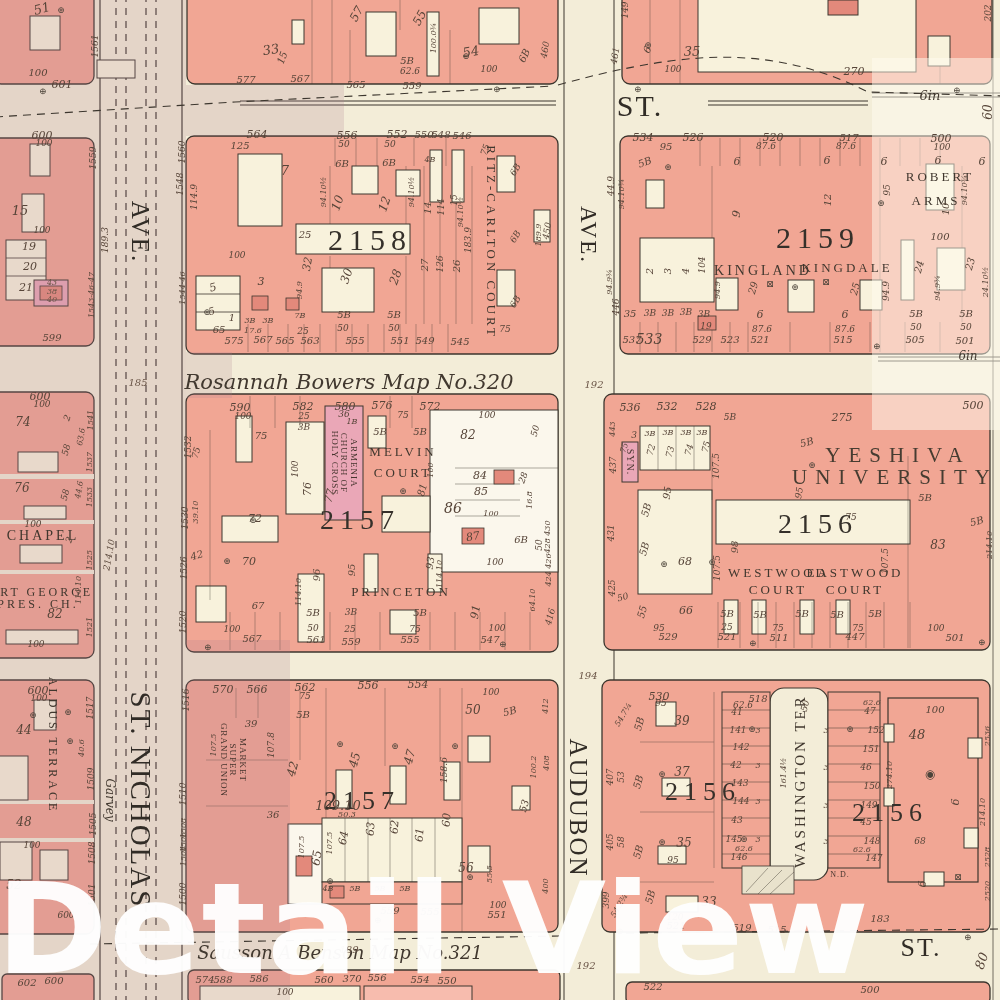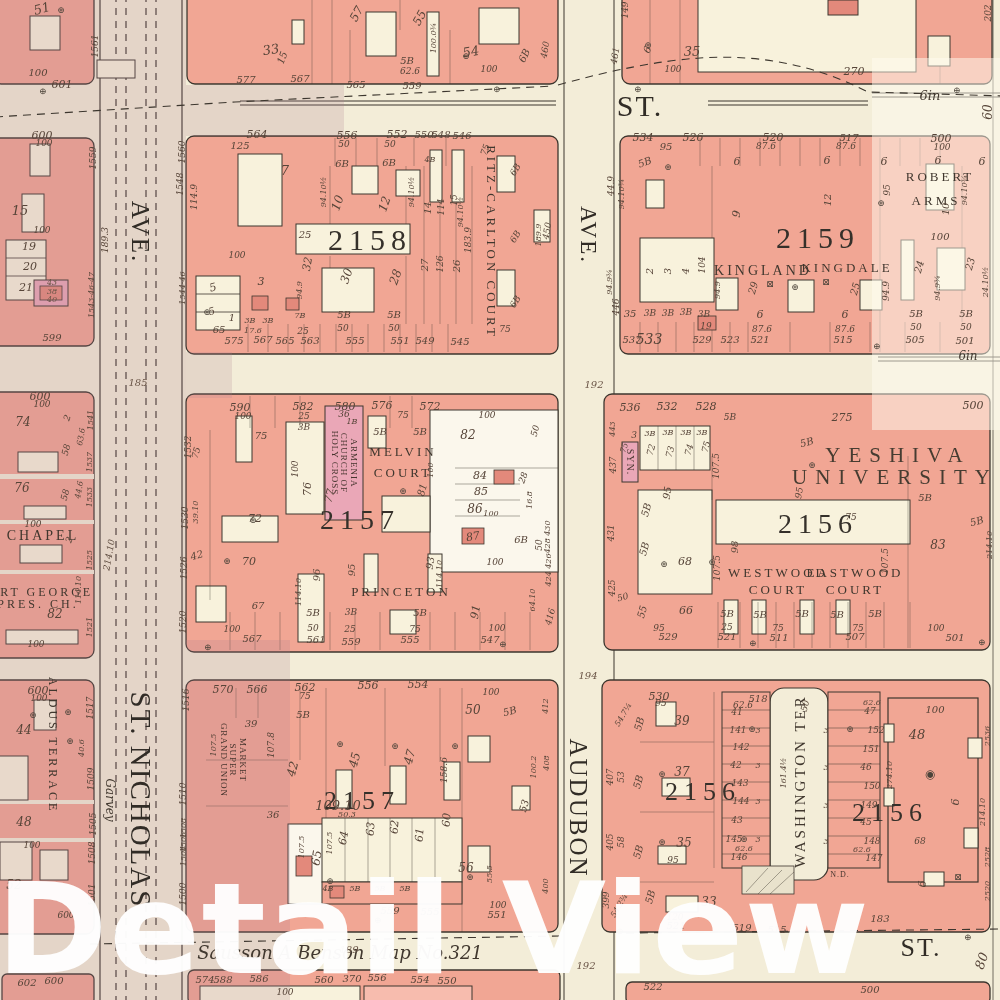--- a/index.html
+++ b/index.html
@@ -225,20 +225,21 @@
 
 <div id="labels">
       <span class="lb street" style="left: 640px; top: 106px; font-size: 30px; transform: translate(-50%, -50%) rotate(0deg);">ST.</span>
       <span class="lb street" style="left: 921px; top: 948px; font-size: 26px; transform: translate(-50%, -50%) rotate(0deg);">ST.</span>
       <span class="lb street" style="left: 140px; top: 232px; font-size: 25px; transform: translate(-50%, -50%) rotate(90deg);">AVE.</span>
       <span class="lb street" style="left: 140px; top: 800px; font-size: 29px; transform: translate(-50%, -50%) rotate(90deg);">ST. NICHOLAS</span>
       <span class="lb street" style="left: 588px; top: 235px; font-size: 23px; transform: translate(-50%, -50%) rotate(90deg);">AVE.</span>
       <span class="lb street" style="left: 578px; top: 808px; font-size: 25px; transform: translate(-50%, -50%) rotate(90deg);">AUDUBON</span>
       <span class="lb name" style="left: 800px; top: 781px; font-size: 15px; transform: translate(-50%, -50%) rotate(-90deg);">WASHINGTON TER</span>
       <span class="lb script" style="left: 110px; top: 800px; font-size: 12px; transform: translate(-50%, -50%) rotate(90deg);">Garvey</span>
+      <span class="lb script" style="left: 349px; top: 382px; font-size: 21px; transform: translate(-50%, -50%) rotate(0deg);">Rosannah Bowers Map No.320</span>
       <span class="lb script" style="left: 340px; top: 953px; font-size: 18px; transform: translate(-50%, -50%) rotate(0deg);">Sausson A Benson Map No.321</span>
       <span class="lb blocknum" style="left: 370px; top: 240px; font-size: 30px; transform: translate(-50%, -50%) rotate(0deg);">2158</span>
       <span class="lb blocknum" style="left: 818px; top: 238px; font-size: 30px; transform: translate(-50%, -50%) rotate(0deg);">2159</span>
       <span class="lb blocknum" style="left: 360px; top: 520px; font-size: 28px; transform: translate(-50%, -50%) rotate(0deg);">2157</span>
       <span class="lb blocknum" style="left: 818px; top: 524px; font-size: 28px; transform: translate(-50%, -50%) rotate(0deg);">2156</span>
       <span class="lb blocknum" style="left: 362px; top: 801px; font-size: 26px; transform: translate(-50%, -50%) rotate(0deg);">2157</span>
       <span class="lb blocknum" style="left: 703px; top: 792px; font-size: 26px; transform: translate(-50%, -50%) rotate(0deg);">2156</span>
       <span class="lb blocknum" style="left: 890px; top: 813px; font-size: 26px; transform: translate(-50%, -50%) rotate(0deg);">2156</span>
       <span class="lb name" style="left: 491px; top: 242px; font-size: 13px; transform: translate(-50%, -50%) rotate(90deg);">RITZ-CARLTON COURT</span>
       <span class="lb name" style="left: 763px; top: 271px; font-size: 14px; transform: translate(-50%, -50%) rotate(0deg);">KINGLAND</span>
@@ -490,21 +491,21 @@
       <span class="lb num" style="left: 232px; top: 630px; font-size: 9px; transform: translate(-50%, -50%) rotate(0deg);">100</span>
       <span class="lb num" style="left: 317px; top: 575px; font-size: 10px; transform: translate(-50%, -50%) rotate(-90deg);">96</span>
       <span class="lb num" style="left: 299px; top: 592px; font-size: 8px; transform: translate(-50%, -50%) rotate(-90deg);">114.10</span>
       <span class="lb num" style="left: 352px; top: 570px; font-size: 10px; transform: translate(-50%, -50%) rotate(-90deg);">95</span>
       <span class="lb num" style="left: 423px; top: 490px; font-size: 10px; transform: translate(-50%, -50%) rotate(-75deg);">81</span>
       <span class="lb num" style="left: 431px; top: 470px; font-size: 8px; transform: translate(-50%, -50%) rotate(-90deg);">100</span>
       <span class="lb num" style="left: 431px; top: 563px; font-size: 10px; transform: translate(-50%, -50%) rotate(-80deg);">93</span>
       <span class="lb num" style="left: 440px; top: 574px; font-size: 8px; transform: translate(-50%, -50%) rotate(-90deg);">114.10</span>
       <span class="lb num" style="left: 480px; top: 476px; font-size: 11px; transform: translate(-50%, -50%) rotate(0deg);">84</span>
       <span class="lb num" style="left: 481px; top: 492px; font-size: 11px; transform: translate(-50%, -50%) rotate(0deg);">85</span>
-      <span class="lb num" style="left: 475px; top: 509px; font-size: 12px; transform: translate(-50%, -50%) rotate(0deg);">86</span>
+      <span class="lb num" style="left: 453px; top: 509px; font-size: 14px; transform: translate(-50%, -50%) rotate(0deg);">86</span>
       <span class="lb num" style="left: 491px; top: 514px; font-size: 8px; transform: translate(-50%, -50%) rotate(0deg);">100</span>
       <span class="lb num" style="left: 473px; top: 537px; font-size: 11px; transform: translate(-50%, -50%) rotate(-10deg);">87</span>
       <span class="lb num" style="left: 524px; top: 478px; font-size: 9px; transform: translate(-50%, -50%) rotate(-70deg);">28</span>
       <span class="lb num" style="left: 530px; top: 500px; font-size: 8px; transform: translate(-50%, -50%) rotate(-90deg);">16.8</span>
       <span class="lb num" style="left: 521px; top: 540px; font-size: 10px; transform: translate(-50%, -50%) rotate(0deg);">6B</span>
       <span class="lb num" style="left: 540px; top: 545px; font-size: 9px; transform: translate(-50%, -50%) rotate(-90deg);">50</span>
       <span class="lb num" style="left: 495px; top: 563px; font-size: 9px; transform: translate(-50%, -50%) rotate(0deg);">100</span>
       <span class="lb num" style="left: 548px; top: 537px; font-size: 8px; transform: translate(-50%, -50%) rotate(-90deg);">428 430</span>
       <span class="lb num" style="left: 549px; top: 570px; font-size: 8px; transform: translate(-50%, -50%) rotate(-90deg);">424 426</span>
       <span class="lb num" style="left: 551px; top: 617px; font-size: 9px; transform: translate(-50%, -50%) rotate(-75deg);">416</span>
@@ -561,21 +562,21 @@
       <span class="lb num" style="left: 760px; top: 615px; font-size: 10px; transform: translate(-50%, -50%) rotate(0deg);">5B</span>
       <span class="lb num" style="left: 802px; top: 614px; font-size: 10px; transform: translate(-50%, -50%) rotate(0deg);">5B</span>
       <span class="lb num" style="left: 837px; top: 615px; font-size: 10px; transform: translate(-50%, -50%) rotate(0deg);">5B</span>
       <span class="lb num" style="left: 875px; top: 614px; font-size: 10px; transform: translate(-50%, -50%) rotate(0deg);">5B</span>
       <span class="lb num" style="left: 727px; top: 628px; font-size: 9px; transform: translate(-50%, -50%) rotate(0deg);">25</span>
       <span class="lb num" style="left: 778px; top: 629px; font-size: 9px; transform: translate(-50%, -50%) rotate(0deg);">75</span>
       <span class="lb num" style="left: 858px; top: 629px; font-size: 9px; transform: translate(-50%, -50%) rotate(0deg);">75</span>
       <span class="lb num" style="left: 668px; top: 637px; font-size: 10px; transform: translate(-50%, -50%) rotate(0deg);">529</span>
       <span class="lb num" style="left: 727px; top: 637px; font-size: 10px; transform: translate(-50%, -50%) rotate(0deg);">521</span>
       <span class="lb num" style="left: 779px; top: 638px; font-size: 10px; transform: translate(-50%, -50%) rotate(0deg);">511</span>
-      <span class="lb num" style="left: 855px; top: 637px; font-size: 10px; transform: translate(-50%, -50%) rotate(0deg);">507</span>
+      <span class="lb num" style="left: 855px; top: 637px; font-size: 10px; transform: translate(-50%, -50%) rotate(0deg);">447</span>
       <span class="lb num" style="left: 955px; top: 638px; font-size: 10px; transform: translate(-50%, -50%) rotate(0deg);">501</span>
       <span class="lb num" style="left: 936px; top: 629px; font-size: 9px; transform: translate(-50%, -50%) rotate(0deg);">100</span>
       <span class="lb num" style="left: 938px; top: 545px; font-size: 12px; transform: translate(-50%, -50%) rotate(0deg);">83</span>
       <span class="lb num" style="left: 925px; top: 498px; font-size: 10px; transform: translate(-50%, -50%) rotate(0deg);">5B</span>
       <span class="lb num" style="left: 977px; top: 522px; font-size: 10px; transform: translate(-50%, -50%) rotate(-15deg);">5B</span>
       <span class="lb num" style="left: 990px; top: 545px; font-size: 8px; transform: translate(-50%, -50%) rotate(-90deg);">214.10</span>
       <span class="lb num" style="left: 38px; top: 691px; font-size: 11px; transform: translate(-50%, -50%) rotate(0deg);">600</span>
       <span class="lb num" style="left: 39px; top: 699px; font-size: 9px; transform: translate(-50%, -50%) rotate(0deg);">100</span>
       <span class="lb num" style="left: 24px; top: 730px; font-size: 12px; transform: translate(-50%, -50%) rotate(0deg);">44</span>
       <span class="lb num" style="left: 24px; top: 822px; font-size: 12px; transform: translate(-50%, -50%) rotate(0deg);">48</span>

